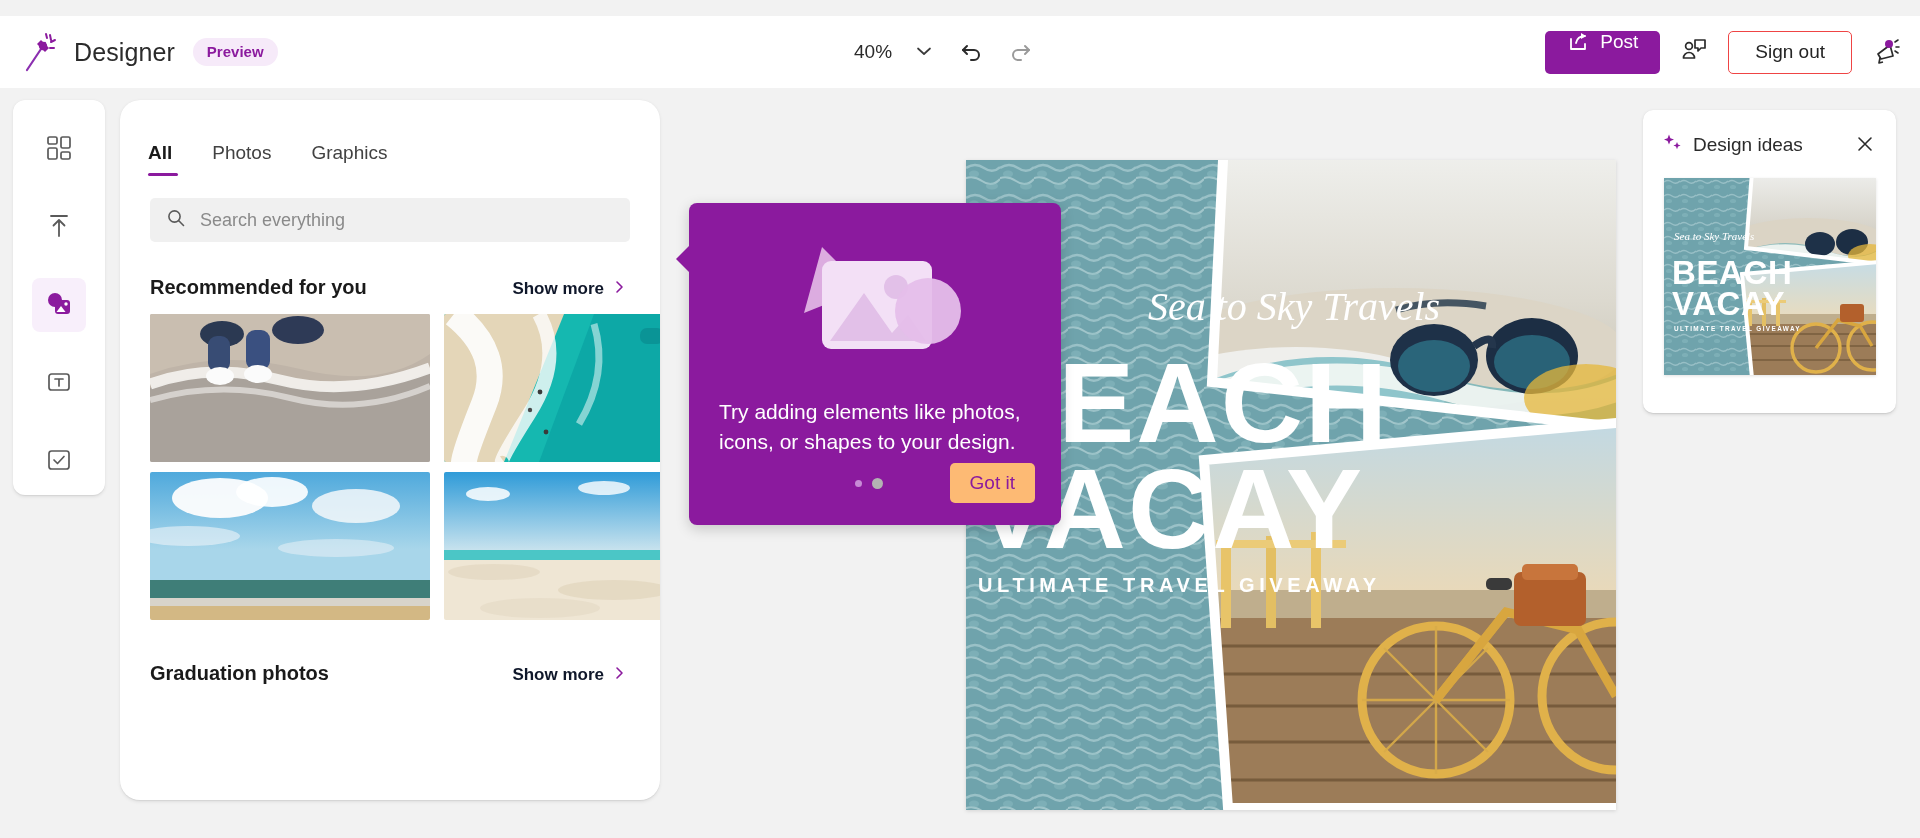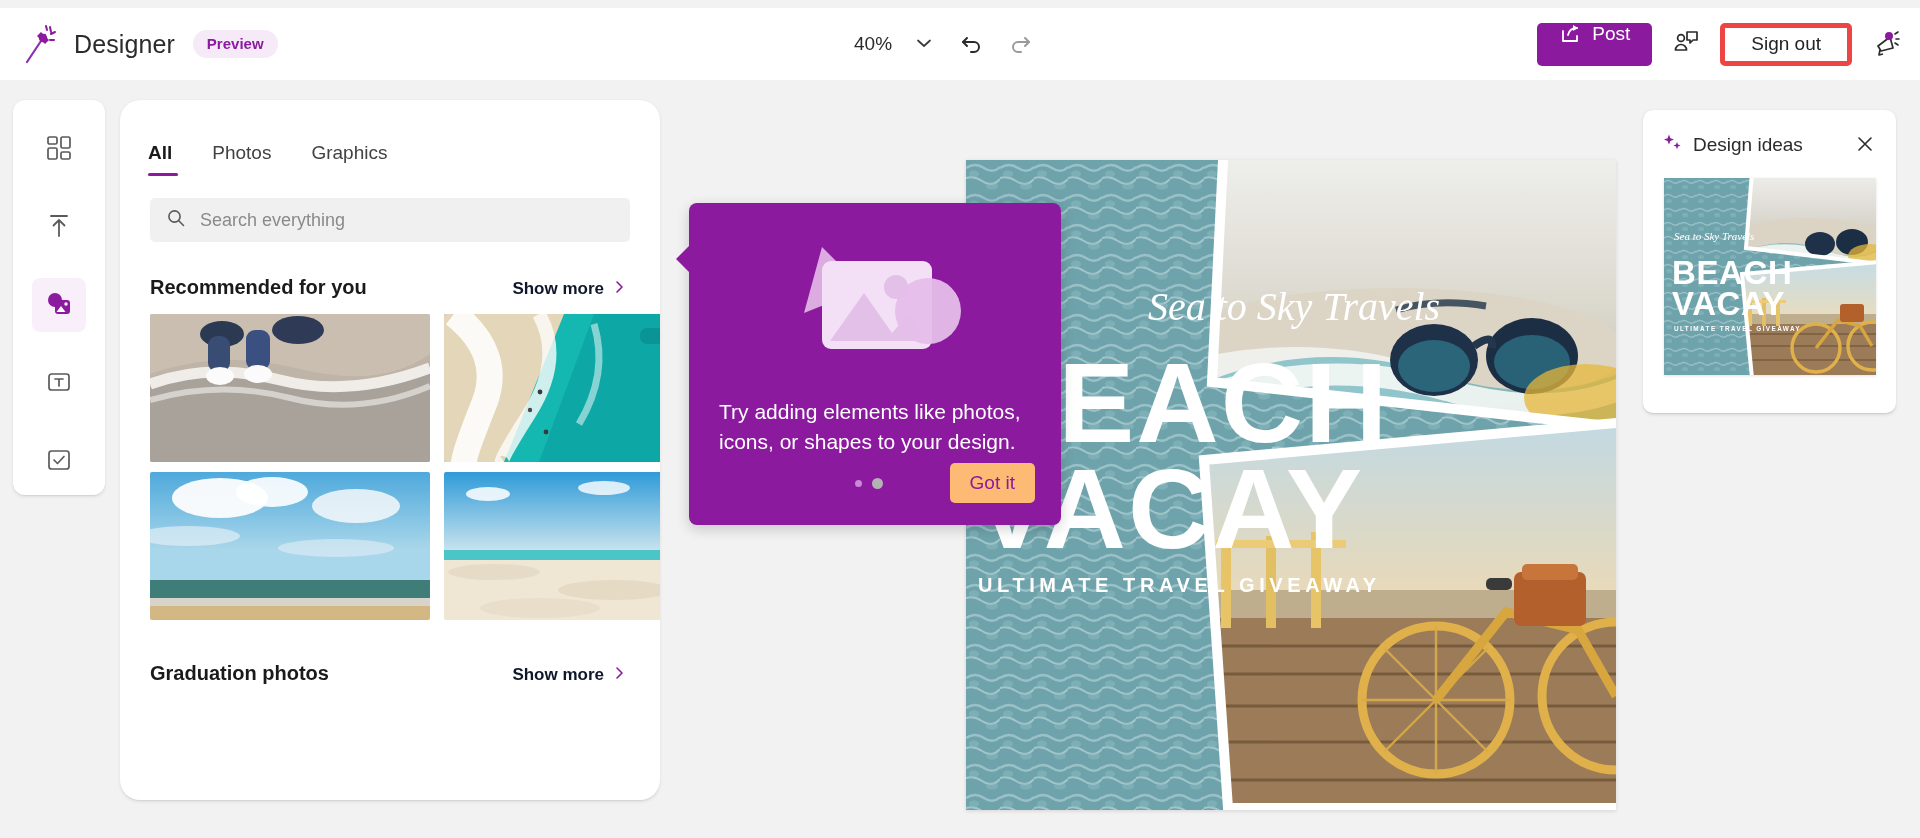--- a/index.html
+++ b/index.html
@@ -8,21 +8,21 @@
     margin: 0; padding: 0;
     width: 1920px; height: 838px;
     overflow: hidden;
     background: #F2F2F2;
     font-family: "Liberation Sans", sans-serif;
     color: #242424;
   }
 
   
   .topbar {
-    position: absolute; top: 8px; left: 0;
+    position: absolute; top: 16px; left: 0;
     width: 1920px; height: 72px;
     background: #FFFFFF;
     display: flex; align-items: center;
   }
   .brand { display: flex; align-items: center; gap: 14px; padding-left: 20px; }
   .wand-icon { width: 40px; height: 42px; display: block; }
   .brand-title {
     font-size: 25px; font-weight: 400; color: #2B2B2B; letter-spacing: .1px;
   }
   .preview-pill {
@@ -48,21 +48,21 @@
     display: flex; align-items: center; gap: 12px;
   }
   .btn-primary {
     background: #8B1A9E; color: #FFFFFF; border: none;
     border-radius: 5px; height: 43px; padding: 0 22px;
     display: flex; align-items: flex-start; gap: 11px;
     font-size: 19px; font-family: inherit; cursor: pointer;
   }
   .btn-ghost {
     background: #FFFFFF; color: #242424;
-    border: 5px solid #ef4444; border-radius: 5px;
+    border: 1px solid #ef4444; border-radius: 5px;
     height: 43px; padding: 0 26px;
     font-size: 19px; font-family: inherit; cursor: pointer;
   }
 
   
   .rail {
     position: absolute; left: 13px; top: 100px;
     width: 92px; height: 395px;
     background: #FFFFFF; border-radius: 12px;
     box-shadow: 0 1.6px 3.6px rgba(0,0,0,.08), 0 .3px .9px rgba(0,0,0,.06);

